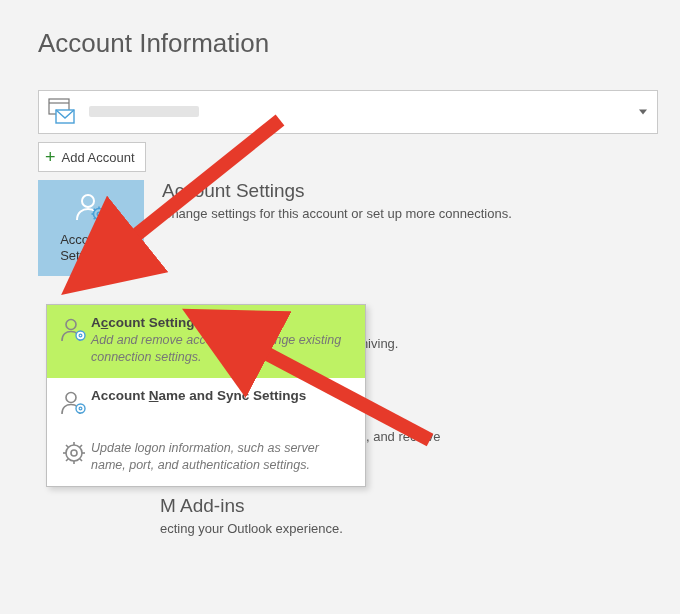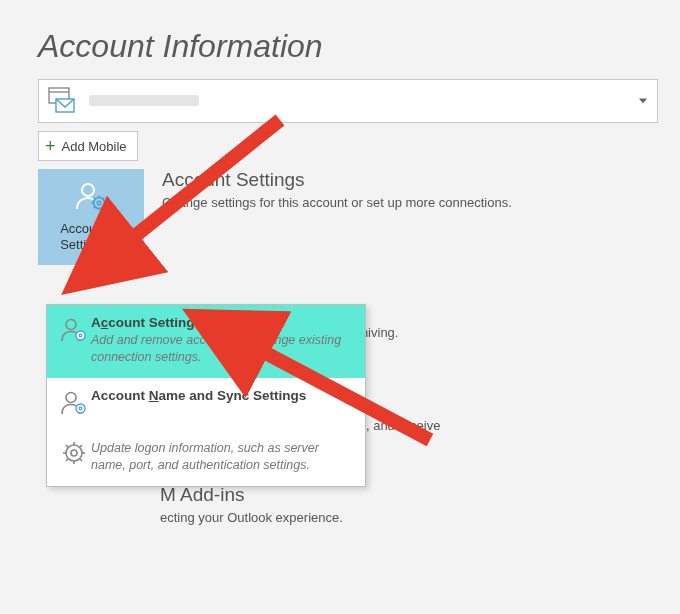--- a/index.html
+++ b/index.html
@@ -7,25 +7,24 @@
     margin: 0;
     font-family: "Segoe UI", Arial, sans-serif;
     background: #f3f3f3;
     width: 680px;
     height: 614px;
     overflow: hidden;
     position: relative;
     color: #333;
   }
   .page-title {
-    font-size: 32px;
+    font-size: 26px;
     font-weight: 300;
     color: #5a5a5a;
-    margin: 28px 0 14px 38px;
-    font-style: italic;
+    margin: 28px 0 31px 38px;
   }
   .account-box {
     margin: 0 22px 8px 38px;
     background: #fff;
     border: 1px solid #c9c9c9;
     display: flex;
     align-items: center;
     height: 44px;
     position: relative;
   }
@@ -86,21 +85,21 @@
   .menu {
     position:absolute; left:46px; top:304px; width:320px;
     background:#fff; border:1px solid #bfbfbf;
     box-shadow:3px 3px 6px rgba(0,0,0,0.15);
     z-index:10;
   }
   .menu-item {
     display:flex; align-items:flex-start; padding:10px 10px 12px 10px;
     cursor:pointer;
   }
-  .menu-item.hover { background:#5eead4; }
+  .menu-item.hover { background:#bef264; }
   .menu-item .mi-icon { width:34px; flex:0 0 34px; display:flex; align-items:flex-start; justify-content:center; padding-top:2px;}
   .menu-item .mi-text { flex:1; }
   .menu-item .mi-title { font-size:13.5px; font-weight:600; color:#444; }
   .menu-item .mi-desc { font-size:12.5px; color:#777; line-height:1.35; margin-top:2px;font-style:italic; }
   .menu-item .ukey { text-decoration:underline; }
 
   .arrows { position:absolute; left:0; top:0; pointer-events:none; z-index:20; }
 </style>
 </head>
 <body>
@@ -119,21 +118,21 @@
     </svg>
   </span>
   <div class="acct-text">
     <span class="acct-email"></span>
   </div>
   <span class="caret"></span>
 </div>
 
 <button class="add-account-btn">
   <span class="plus">+</span>
-  <span>Add Mobile</span>
+  <span>Add Account</span>
 </button>
 
 <div class="main-row">
   <div class="dd-button">
     <span class="icon">
       <svg width="34" height="30" viewBox="0 0 34 30">
         <circle cx="14" cy="9" r="6" fill="none" stroke="#fff" stroke-width="2"></circle>
         <path d="M3,28 C3,20 9,17 14,17 C19,17 25,20 25,28" fill="none" stroke="#fff" stroke-width="2"></path>
         <circle cx="25" cy="22" r="5.5" fill="#9ecbe6" stroke="#4aa0d8" stroke-width="1.6"></circle>
         <g stroke="#4aa0d8" stroke-width="1.6">

